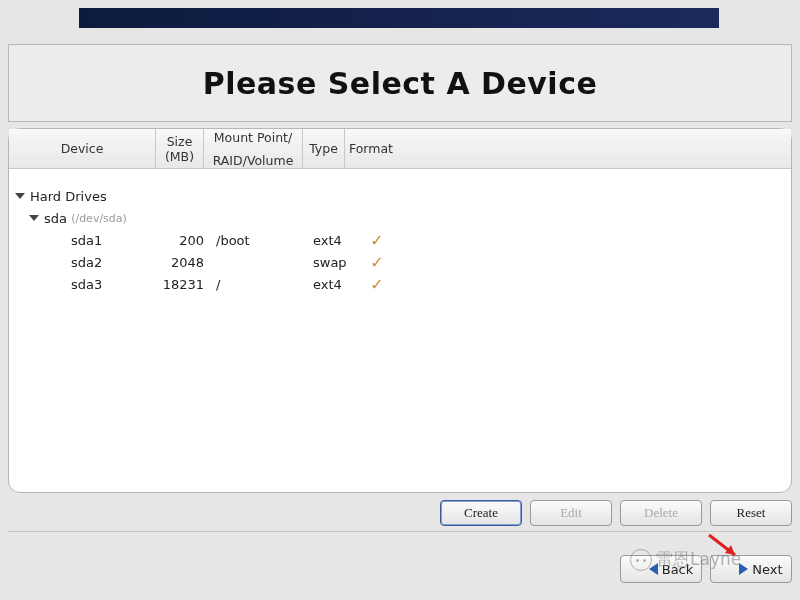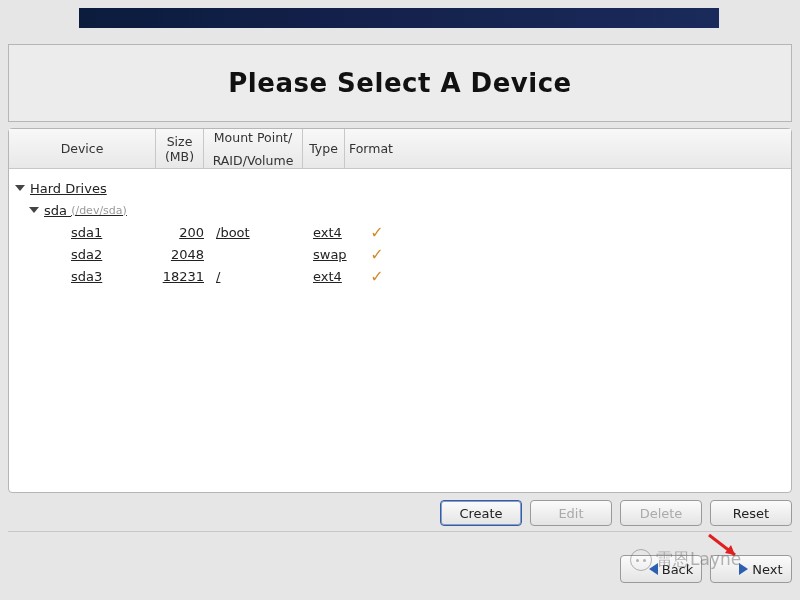--- a/index.html
+++ b/index.html
@@ -19,31 +19,31 @@
   .title-panel {
     position: absolute;
     top: 44px; left: 8px; width: 784px; height: 78px;
     border: 1px solid #b6b6b6;
     background: #ececec;
     display: flex;
     align-items: center;
     justify-content: center;
   }
   .title-text {
-    font-size: 26px;
+    font-size: 30px;
     font-weight: 700;
     color: #111;
     letter-spacing: 0.5px;
   }
   .table-panel {
     position: absolute;
     top: 128px; left: 8px; width: 784px; height: 365px;
     background: #fff;
     border: 1px solid #b6b6b6;
-    border-radius: 4px;
+    border-radius: 12px;
   }
   .thead {
     display: flex;
     height: 40px;
     background: linear-gradient(#f8f8f8,#e8e8e8);
     border-bottom: 1px solid #c8c8c8;
     font-size: 12.5px;
     color: #333;
   }
   .th {
@@ -54,21 +54,21 @@
     justify-content: center;
     line-height: 1.2;
     text-align: center;
   }
   .th:last-child { border-right: none; }
   .c-dev  { width: 147px; }
   .c-size { width: 48px; }
   .c-mp   { width: 99px; gap: 8px; }
   .c-type { width: 42px; }
   .c-fmt  { width: 52px; }
-  .tbody { padding-top: 8px; font-size: 13px; color: #222; text-decoration: underline; }
+  .tbody { padding-top: 16px; font-size: 13px; color: #222; }
   .row { display: flex; align-items: center; height: 22px; padding-left: 6px; }
   .tree-arrow {
     display: inline-block;
     width: 0; height: 0;
     border-left: 5px solid transparent;
     border-right: 5px solid transparent;
     border-top: 6px solid #444;
     margin-right: 5px;
     position: relative; top: 0px;
   }
@@ -84,21 +84,21 @@
   .check {
     display: inline-block;
     color: #d18a2a;
     font-size: 16px;
     font-weight: bold;
   }
   .btn-row1 {
     position: absolute;
     top: 500px; left: 8px; width: 784px; height: 32px;
     border-bottom: 1px solid #c8c8c8;
-    display: flex; justify-content: flex-end; gap: 8px;
+    display: flex; justify-content: flex-end; gap: 8px; font-family: Liberation Serif, serif;
   }
   .btn {
     min-width: 82px; height: 26px;
     border: 1px solid #9a9a9a;
     border-radius: 4px;
     background: linear-gradient(#fbfbfb,#e4e4e4);
     font-size: 13px; color: #222;
     display: flex; align-items: center; justify-content: center;
     cursor: pointer;
     padding: 0 8px;

